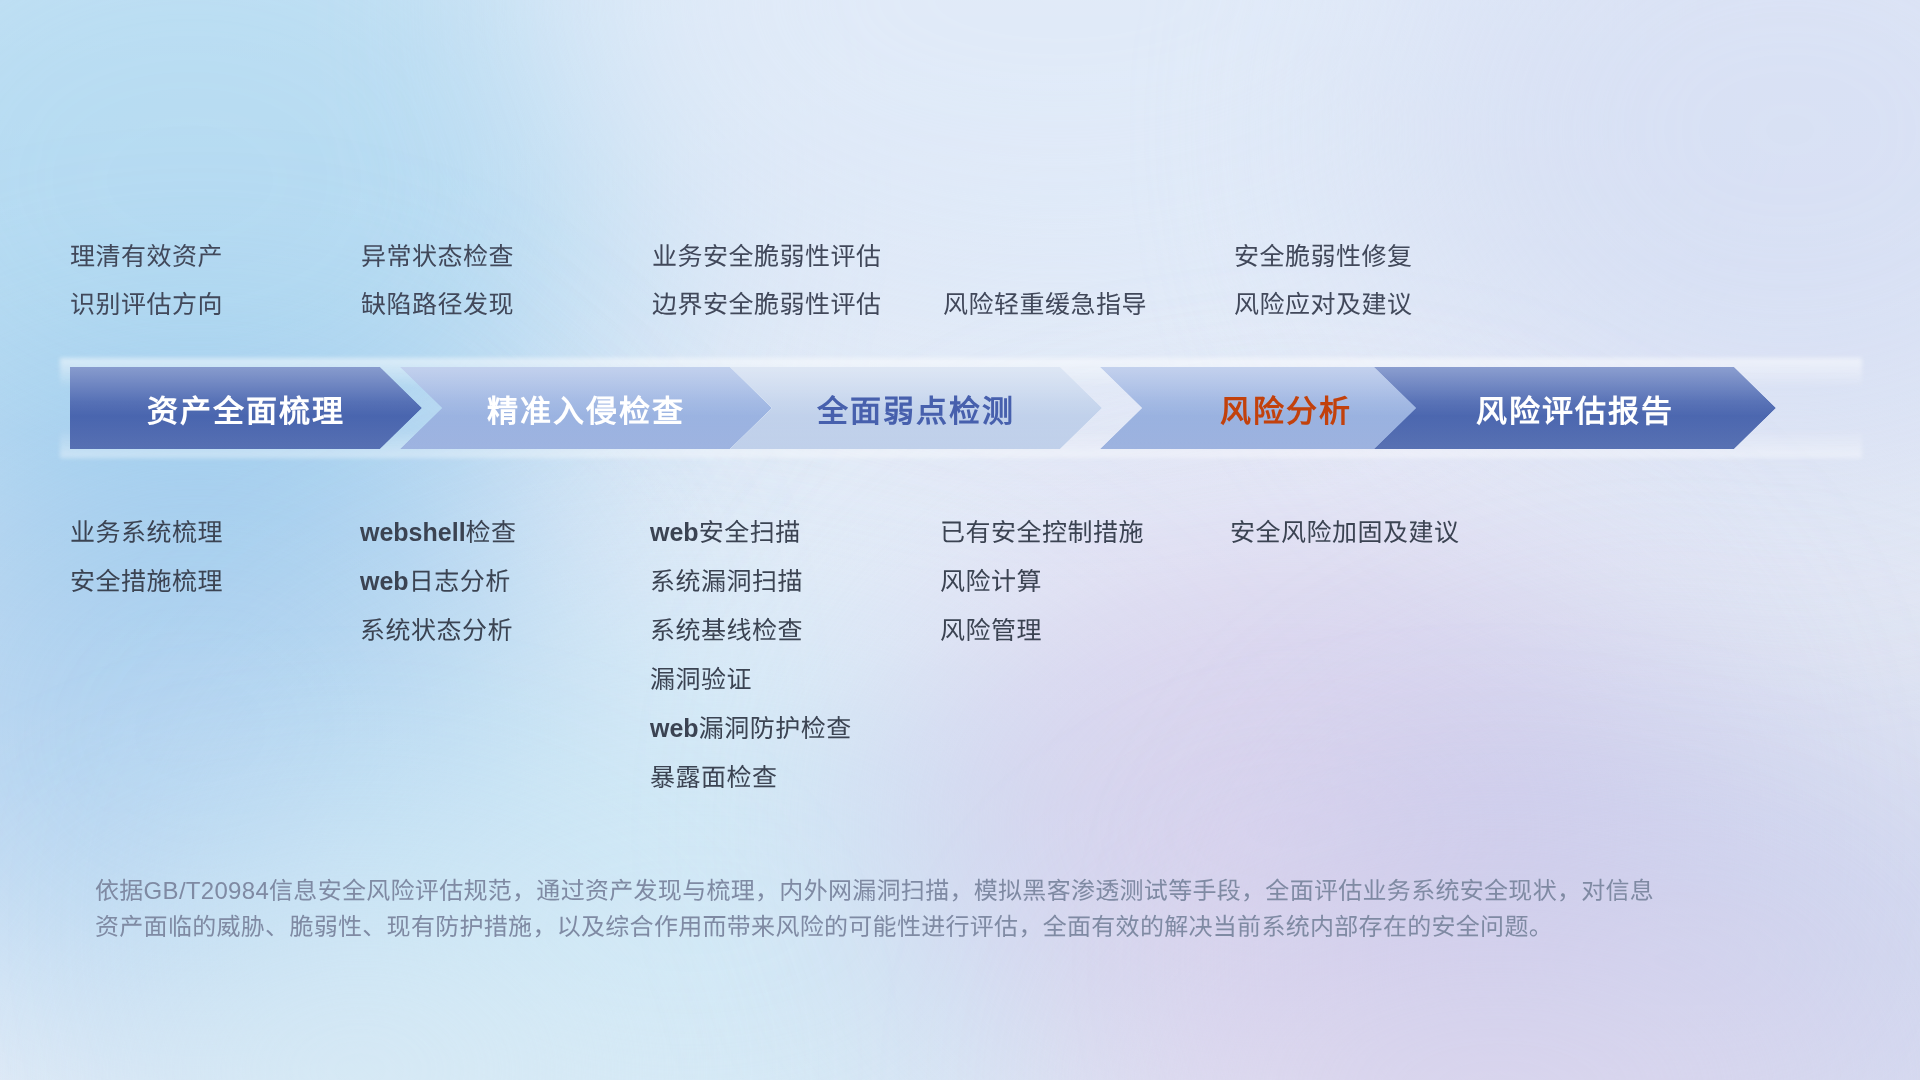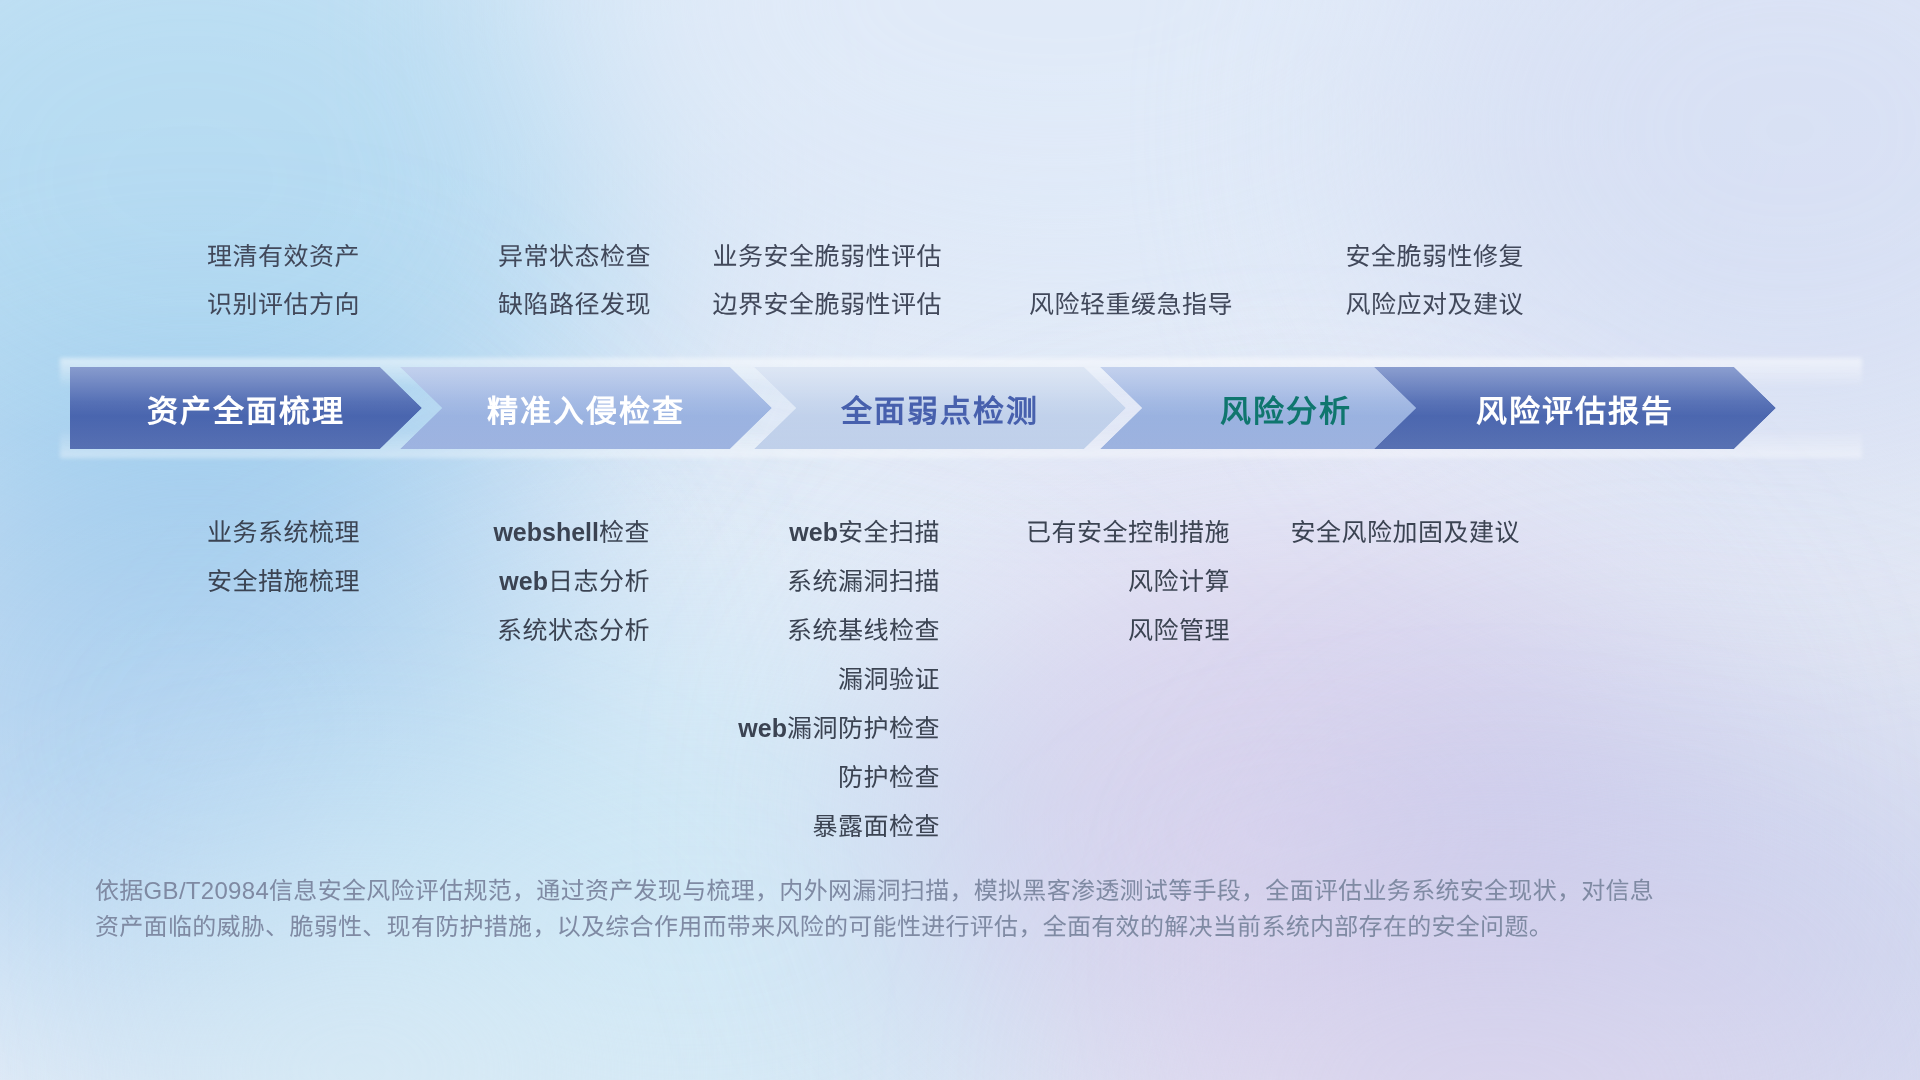--- a/index.html
+++ b/index.html
@@ -58,21 +58,21 @@
     position: absolute;
     left: 70px;
     width: 1780px;
     display: flex;
   }
   .row-top    { top: 232px; }
   .row-bottom { top: 508px; align-items: flex-start; }
 
   .col {
     flex: 0 0 auto;
-    text-align: right;
+    text-align: left;
     color: #3d4450;
   }
   
   .c0 { width: 290px; }
   .c1 { width: 290px; }
   .c2 { width: 290px; }
   .c3 { width: 290px; }
   .c4 { width: 290px; }
 
   .row-top .c0 { margin-left: 0;   }
@@ -146,34 +146,34 @@
     position: absolute;
     inset: 0;
     z-index: 2;
     background: linear-gradient(180deg, rgba(255,255,255,.30) 0%, rgba(255,255,255,.06) 42%, rgba(255,255,255,0) 60%, rgba(255,255,255,.10) 100%);
     pointer-events: none;
   }
 
   
   #seg0 { left: 0px;    width: 352px; }
   #seg1 { left: 330px;  width: 372px; }
-  #seg2 { left: 684px;  width: 372px; }
+  #seg2 { left: 660px;  width: 372px; }
   #seg3 { left: 1030px; width: 372px; }
   #seg4 { left: 1304px; width: 402px; }
 
   #seg0 .seg-fill { background: linear-gradient(180deg, #5470b8 0%, #4b67b0 48%, #4460aa 100%); }
   #seg1 .seg-fill { background: linear-gradient(180deg, #a8bde6 0%, #9db5e2 50%, #93abdd 100%); }
   #seg2 .seg-fill { background: linear-gradient(180deg, #cfdcf0 0%, #c3d3ec 50%, #b9cbe8 100%); }
   #seg3 .seg-fill { background: linear-gradient(180deg, #a9bde6 0%, #9cb4e1 50%, #92aadc 100%); }
   #seg4 .seg-fill { background: linear-gradient(180deg, #5974bb 0%, #4e69b1 48%, #4561aa 100%); }
 
   #seg0 .seg-label { color: #ffffff; }
   #seg1 .seg-label { color: #ffffff; }
   #seg2 .seg-label { color: #4760ad; }
-  #seg3 .seg-label { color: #0f766e; }
+  #seg3 .seg-label { color: #c2410c; }
   #seg4 .seg-label { color: #ffffff; }
 
   
   #band-glow {
     position: absolute;
     left: 60px;
     top: 358px;
     width: 1802px;
     height: 100px;
     background: linear-gradient(180deg, rgba(255,255,255,.55) 0%, rgba(255,255,255,0) 30%, rgba(255,255,255,0) 70%, rgba(255,255,255,.40) 100%);
@@ -291,21 +291,20 @@
         <div class="bot-line"><b>web</b><span>日志分析</span></div>
         <div class="bot-line"><b></b><span>系统状态分析</span></div>
       </div>
 
       <div class="col c2">
         <div class="bot-line"><b>web</b><span>安全扫描</span></div>
         <div class="bot-line"><b></b><span>系统漏洞扫描</span></div>
         <div class="bot-line"><b></b><span>系统基线检查</span></div>
         <div class="bot-line"><b></b><span>漏洞验证</span></div>
         <div class="bot-line"><b>web</b><span>漏洞防护检查</span></div>
-        <div class="bot-line"><b></b><span>防护检查</span></div>
         <div class="bot-line"><b></b><span>暴露面检查</span></div>
       </div>
 
       <div class="col c3">
         <div class="bot-line"><b></b><span>已有安全控制措施</span></div>
         <div class="bot-line"><b></b><span>风险计算</span></div>
         <div class="bot-line"><b></b><span>风险管理</span></div>
       </div>
 
       <div class="col c4">

